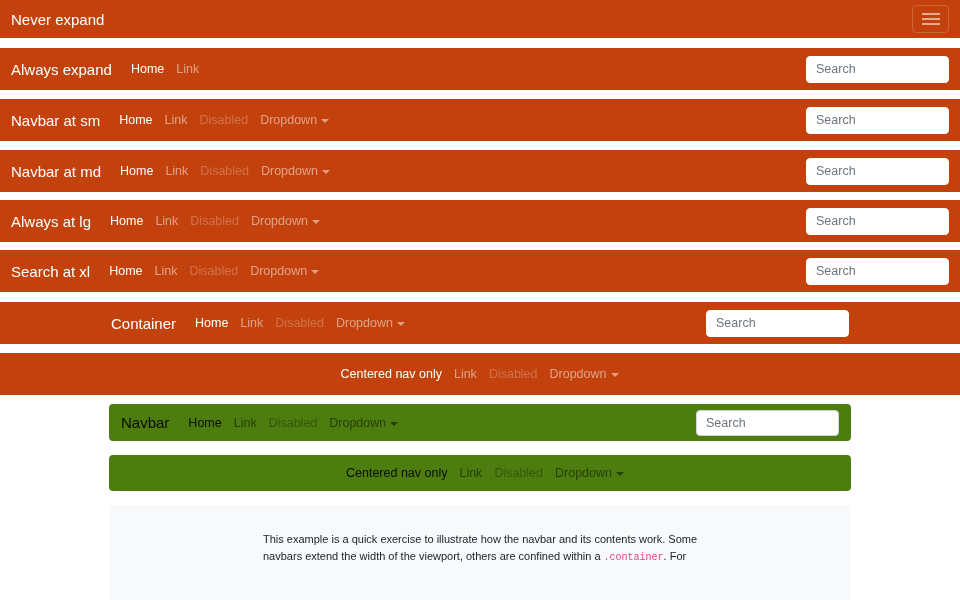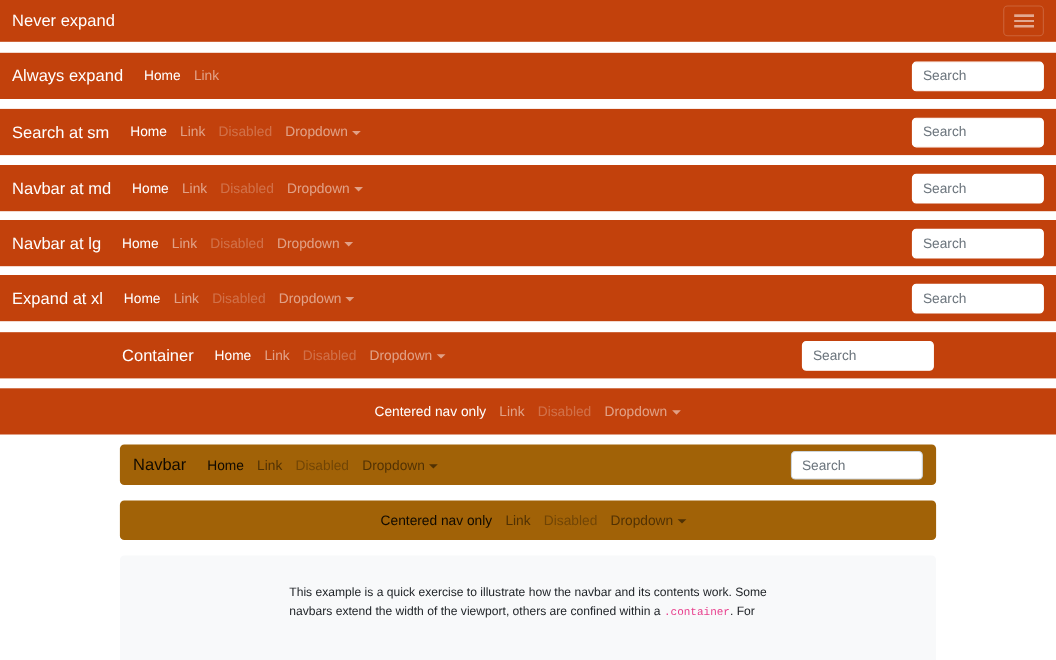--- a/index.html
+++ b/index.html
@@ -28,21 +28,21 @@
   .nb-dark .nav-link.normal   { color: rgba(255,255,255,.5); }
   .nb-dark .nav-link.disabled { color: rgba(255,255,255,.25); cursor: default; }
 
   .caret {
     display: inline-block; width: 0; height: 0; margin-left: 4px;
     border-top: 4px solid; border-left: 4px solid transparent; border-right: 4px solid transparent;
     vertical-align: 1px;
   }
 
   .search {
-    margin-left: auto; width: 120px; height: 27px;
+    margin-left: auto; width: 143px; height: 27px;
     border-radius: 4px; border: 1px solid #fff; background: #fff;
     font-size: 12.5px; padding: 0 9px; color: #495057;
     font-family: "Liberation Sans", sans-serif; outline: none;
   }
   .search::placeholder { color: #6c757d; opacity: 1; }
 
   
   #nav-never { height: 38px; }
   .toggler {
     margin-left: auto; width: 37px; height: 28px;
@@ -64,21 +64,21 @@
   .container-inner {
     width: 742px; height: 100%; margin: 0 auto;
     display: flex; align-items: center; padding: 16px 2px;
   }
 
   
   .nb-centered { justify-content: center; padding-left: 10px; }
 
   
   main { width: 742px; margin: 0 auto; }
-  .nb-light { background: #a16207; border-radius: 4px; }
+  .nb-light { background: #4d7c0f; border-radius: 4px; }
   #nav-light { height: 37px; padding: 0 12px; }
   .nb-light .brand            { color: rgba(0,0,0,.9); }
   .nb-light .nav-link.active  { color: rgba(0,0,0,.9); }
   .nb-light .nav-link.normal  { color: rgba(0,0,0,.5); }
   .nb-light .nav-link.disabled{ color: rgba(0,0,0,.3); cursor: default; }
   #nav-light .search { border: 1px solid #ced4da; height: 26px; }
   #nav-light-centered { height: 36px; }
 
   
   .jumbotron {
@@ -116,21 +116,21 @@
 <nav class="navbar nb-dark nb-full mb9">
   <a class="brand">Always expand</a>
   <div class="nav">
     <a class="nav-link active">Home</a>
     <a class="nav-link normal">Link</a>
   </div>
   <input class="search" type="text" placeholder="Search" style="">
 </nav>
 
 <nav class="navbar nb-dark nb-full mb9">
-  <a class="brand">Search at sm</a>
+  <a class="brand">Navbar at sm</a>
   <div class="nav">
     <a class="nav-link active">Home</a>
     <a class="nav-link normal">Link</a>
     <a class="nav-link disabled">Disabled</a>
     <a class="nav-link normal"><span>Dropdown</span><span class="caret"></span></a>
   </div>
   <input class="search" type="text" placeholder="Search" style="">
 </nav>
 
 <nav class="navbar nb-dark nb-full mb8">
@@ -138,32 +138,32 @@
   <div class="nav">
     <a class="nav-link active">Home</a>
     <a class="nav-link normal">Link</a>
     <a class="nav-link disabled">Disabled</a>
     <a class="nav-link normal"><span>Dropdown</span><span class="caret"></span></a>
   </div>
   <input class="search" type="text" placeholder="Search" style="">
 </nav>
 
 <nav class="navbar nb-dark nb-full mb8">
-  <a class="brand">Navbar at lg</a>
+  <a class="brand">Always at lg</a>
   <div class="nav">
     <a class="nav-link active">Home</a>
     <a class="nav-link normal">Link</a>
     <a class="nav-link disabled">Disabled</a>
     <a class="nav-link normal"><span>Dropdown</span><span class="caret"></span></a>
   </div>
   <input class="search" type="text" placeholder="Search" style="">
 </nav>
 
 <nav class="navbar nb-dark nb-full mb10">
-  <a class="brand">Expand at xl</a>
+  <a class="brand">Search at xl</a>
   <div class="nav">
     <a class="nav-link active">Home</a>
     <a class="nav-link normal">Link</a>
     <a class="nav-link disabled">Disabled</a>
     <a class="nav-link normal"><span>Dropdown</span><span class="caret"></span></a>
   </div>
   <input class="search" type="text" placeholder="Search" style="">
 </nav>
 
 <nav class="navbar nb-dark mb9" style="height:42px;">

